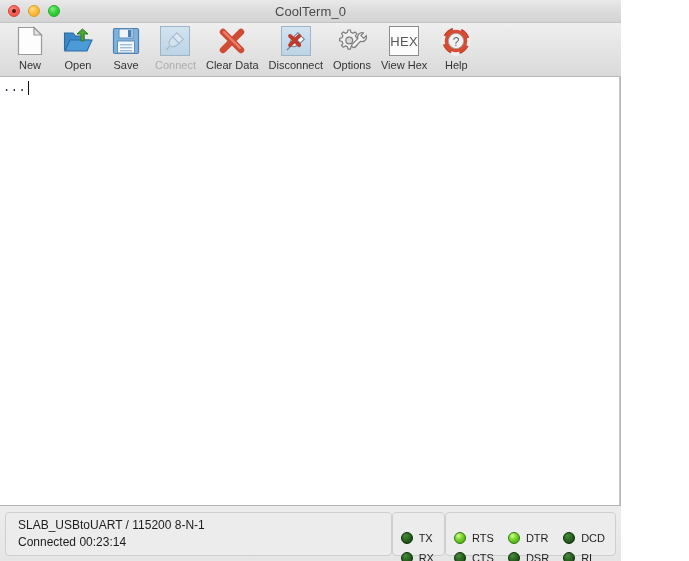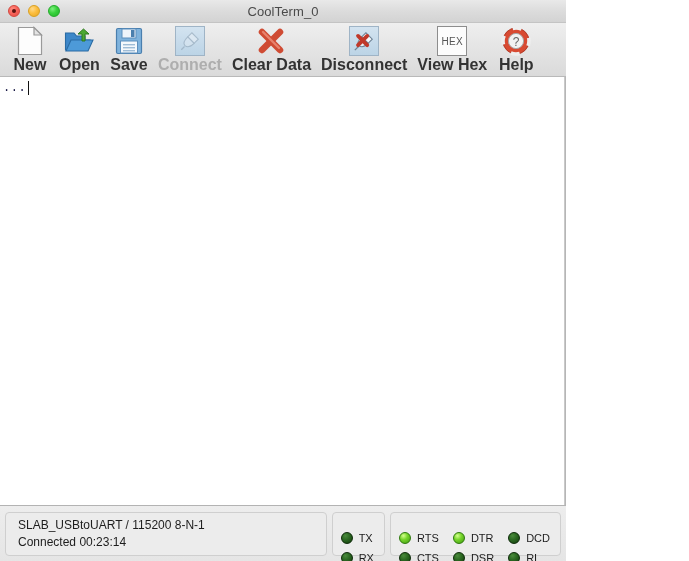--- a/index.html
+++ b/index.html
@@ -8,21 +8,21 @@
     padding: 0;
     background: #ffffff;
   }
   body {
     font-family: "Liberation Sans", sans-serif;
     -webkit-font-smoothing: antialiased;
   }
 
   .window {
     position: relative;
-    width: 566px;
+    width: 621px;
     height: 561px;
     overflow: hidden;
     background: #ffffff;
     display: flex;
     flex-direction: column;
   }
 
   
   .titlebar {
     position: relative;
@@ -106,45 +106,44 @@
   }
   .tool .glyph {
     height: 34px;
     width: 34px;
     display: flex;
     align-items: center;
     justify-content: center;
     margin-top: 1px;
   }
   .tool .tlabel {
-    font-size: 16px;
+    font-size: 11px;
     color: #333333;
     margin-top: 1px;
     white-space: nowrap;
     line-height: 12px;
-    font-weight: bold;
   }
   .tool.disabled .tlabel { color: #aeaeae; }
 
   .boxed {
     width: 30px;
     height: 30px;
     box-sizing: border-box;
     border: 1px solid #9fb4c6;
     background: linear-gradient(to bottom, #d3e3f0, #bcd4e6);
     display: flex;
     align-items: center;
     justify-content: center;
   }
   .boxed.plainbox {
     border: 1px solid #8d8d8d;
     background: #fcfcfc;
   }
   .hextext {
-    font-size: 10px;
+    font-size: 13px;
     color: #555;
     font-family: "Liberation Sans", sans-serif;
     letter-spacing: 0.3px;
   }
 
   
   .terminal {
     flex: 1 1 auto;
     background: #ffffff;
     position: relative;
@@ -182,21 +181,20 @@
 
   
   .statusbar {
     flex: 0 0 56px;
     height: 56px;
     background: linear-gradient(to bottom, #ededed 0%, #e5e5e5 100%);
     border-top: 1px solid #b3b3b3;
     display: flex;
     align-items: center;
     padding: 0 5px;
-    gap: 5px;
     box-sizing: border-box;
   }
   .panel {
     background: #ececec;
     border: 1px solid #cfcfcf;
     border-radius: 4px;
     box-sizing: border-box;
     height: 44px;
     display: flex;
     align-items: center;
@@ -341,20 +339,30 @@
             <g stroke="#c0392b" stroke-width="4.2" stroke-linecap="round">
               <line x1="5.5" y1="6.5" x2="15.5" y2="16.5"></line>
               <line x1="15.5" y1="6.5" x2="5.5" y2="16.5"></line>
             </g>
           </svg>
         </span>
       </span>
       <span class="tlabel">Disconnect</span>
     </div>
 
+    <div class="tool">
+      <span class="glyph">
+        <svg width="30" height="28" viewBox="0 0 30 28">
+          <path d="M11 3 l2.4 0 l.6 2.4 l2 .9 l2.1-1.3 l1.7 1.7 l-1.3 2.1 l.9 2 l2.4 .6 l0 2.4 l-2.4 .6 l-.9 2 l1.3 2.1 l-1.7 1.7 l-2.1-1.3 l-2 .9 l-.6 2.4 l-2.4 0 l-.6-2.4 l-2-.9 l-2.1 1.3 l-1.7-1.7 l1.3-2.1 l-.9-2 l-2.4-.6 l0-2.4 l2.4-.6 l.9-2 l-1.3-2.1 l1.7-1.7 l2.1 1.3 l2-.9 Z" fill="#f0f0f0" stroke="#7d7d7d" stroke-width="1.2"></path>
+          <circle cx="12.2" cy="13.5" r="3.4" fill="#d8d8d8" stroke="#7d7d7d" stroke-width="1.2"></circle>
+          <path d="M26.5 6 a4.4 4.4 0 0 0 -5.6 5.6 l-5.6 5.6 a1.9 1.9 0 0 0 2.7 2.7 l5.6-5.6 a4.4 4.4 0 0 0 5.6-5.6 l-2.6 2.6 l-2.7-2.7 Z" fill="#f4f4f4" stroke="#7d7d7d" stroke-width="1.2"></path>
+        </svg>
+      </span>
+      <span class="tlabel">Options</span>
+    </div>
 
     <div class="tool">
       <span class="glyph">
         <span class="boxed plainbox">
           <span class="hextext">HEX</span>
         </span>
       </span>
       <span class="tlabel">View Hex</span>
     </div>
 

